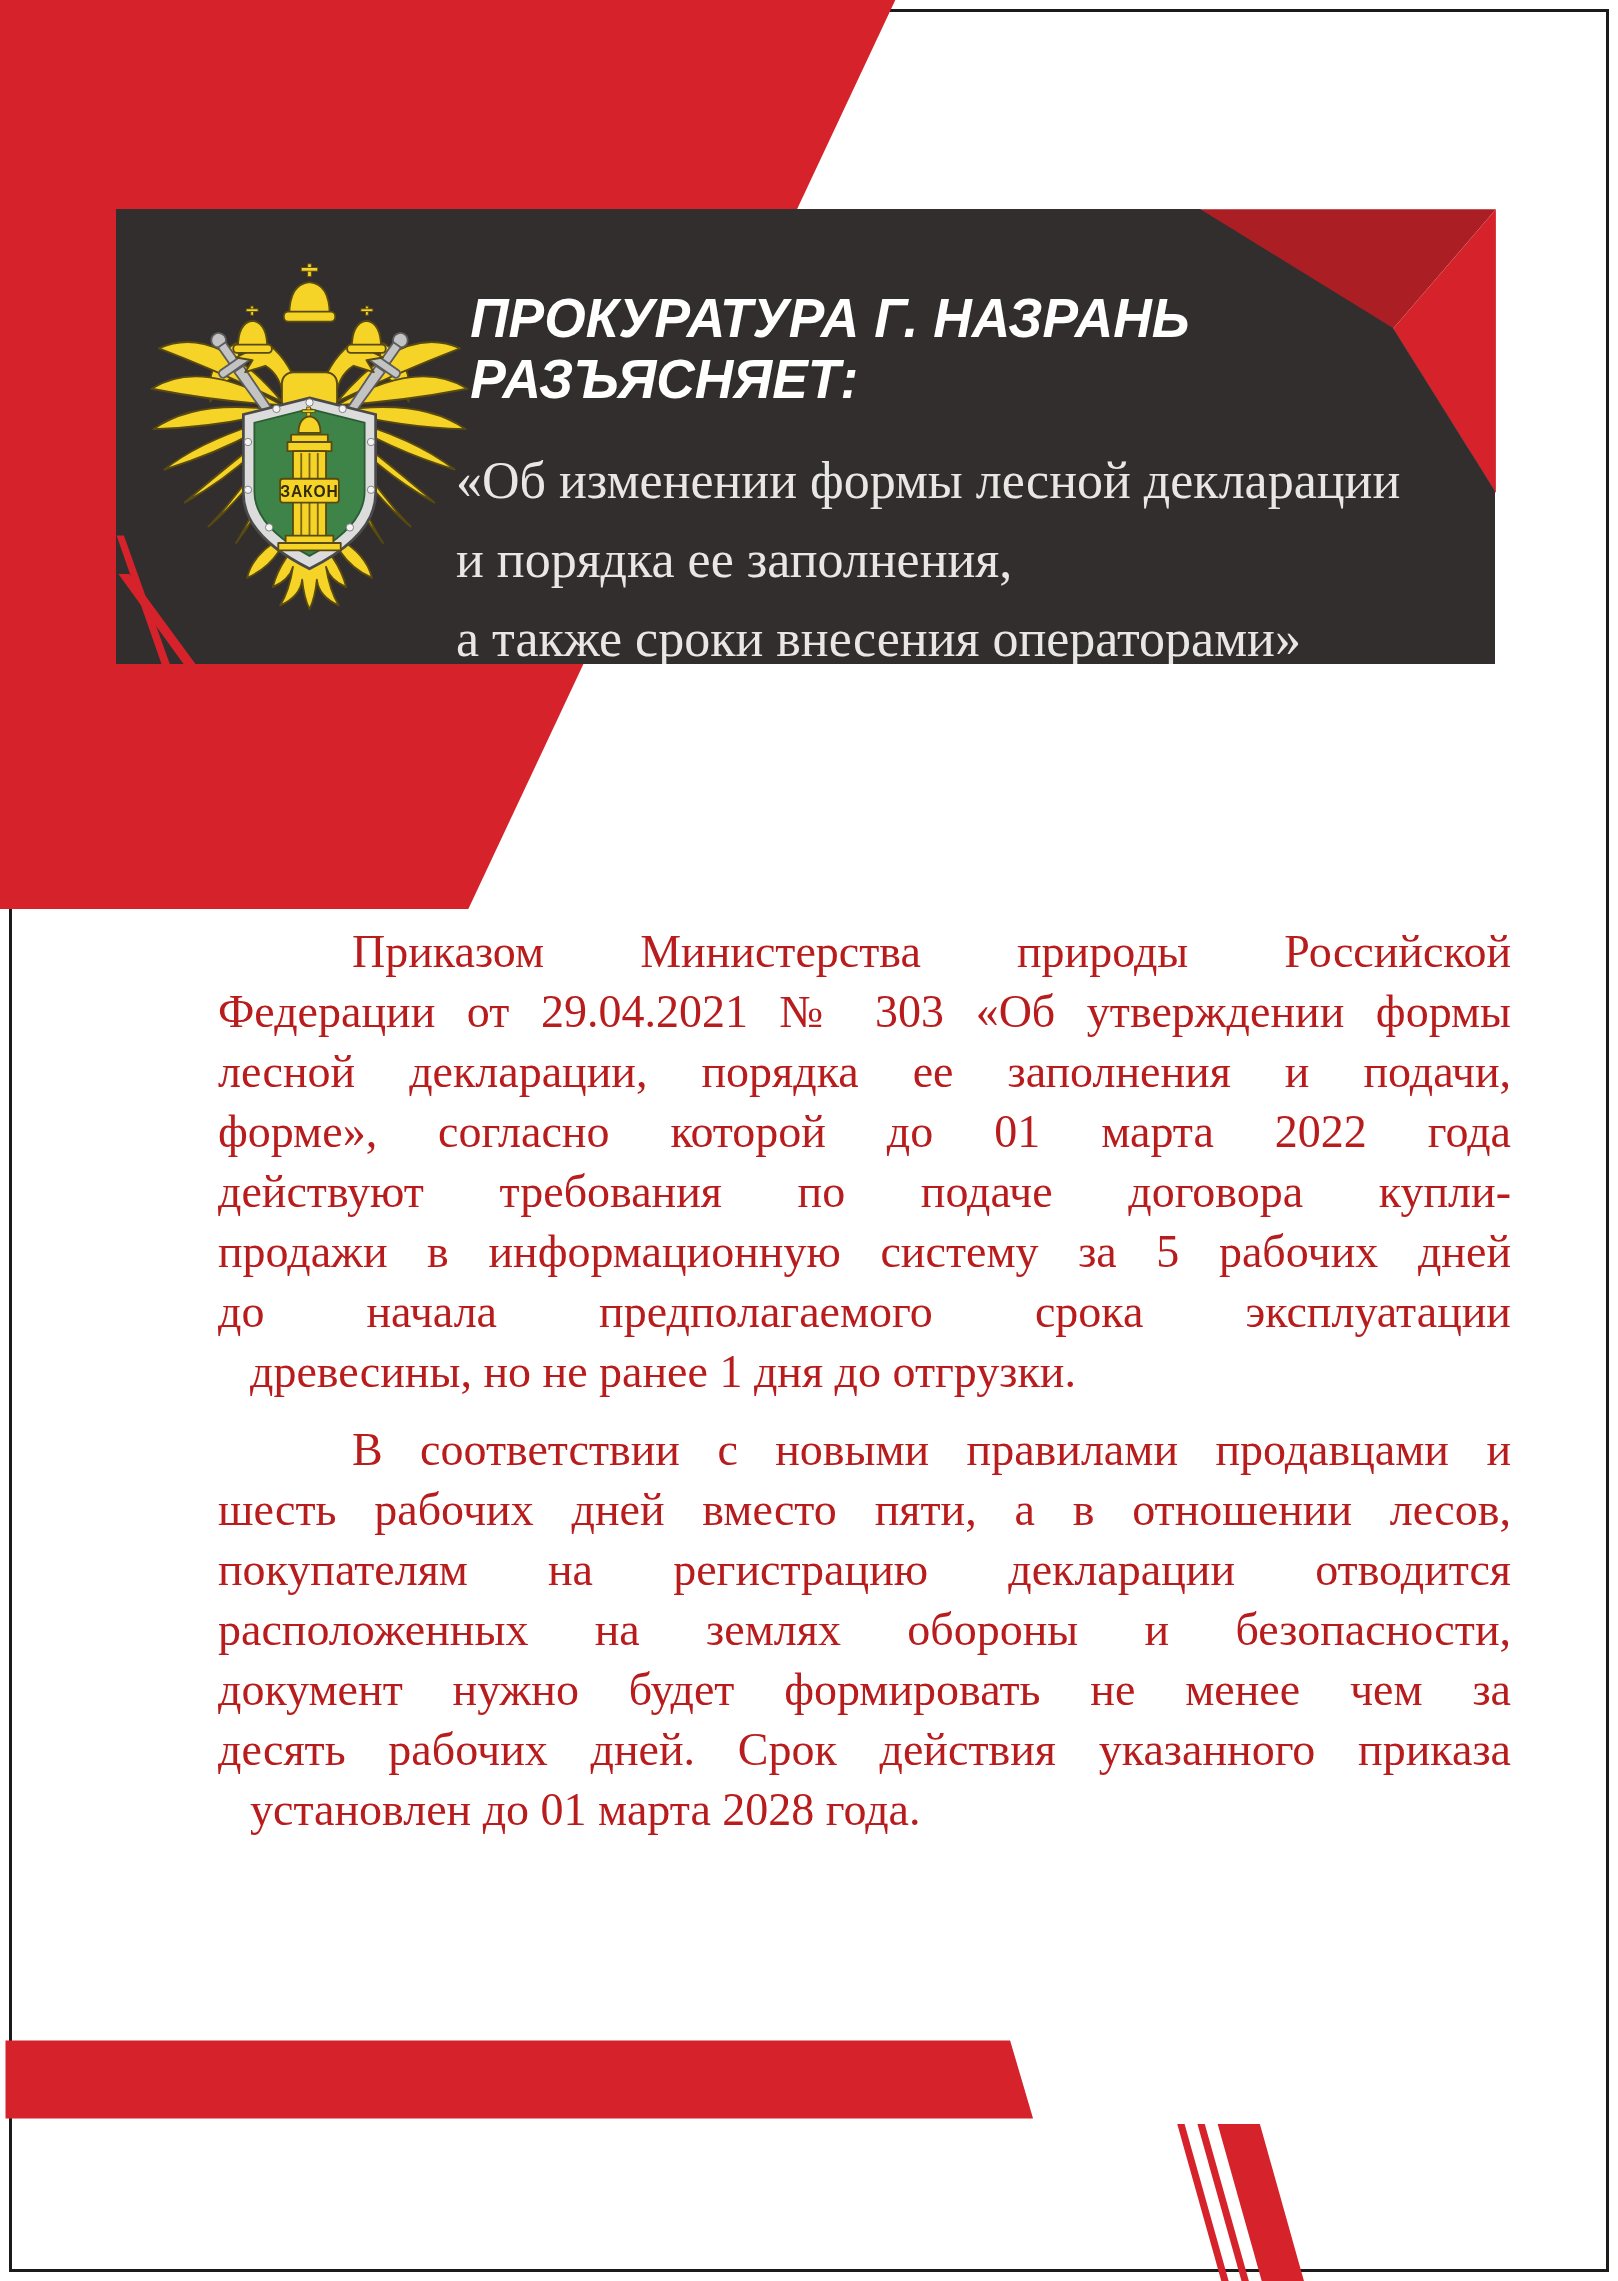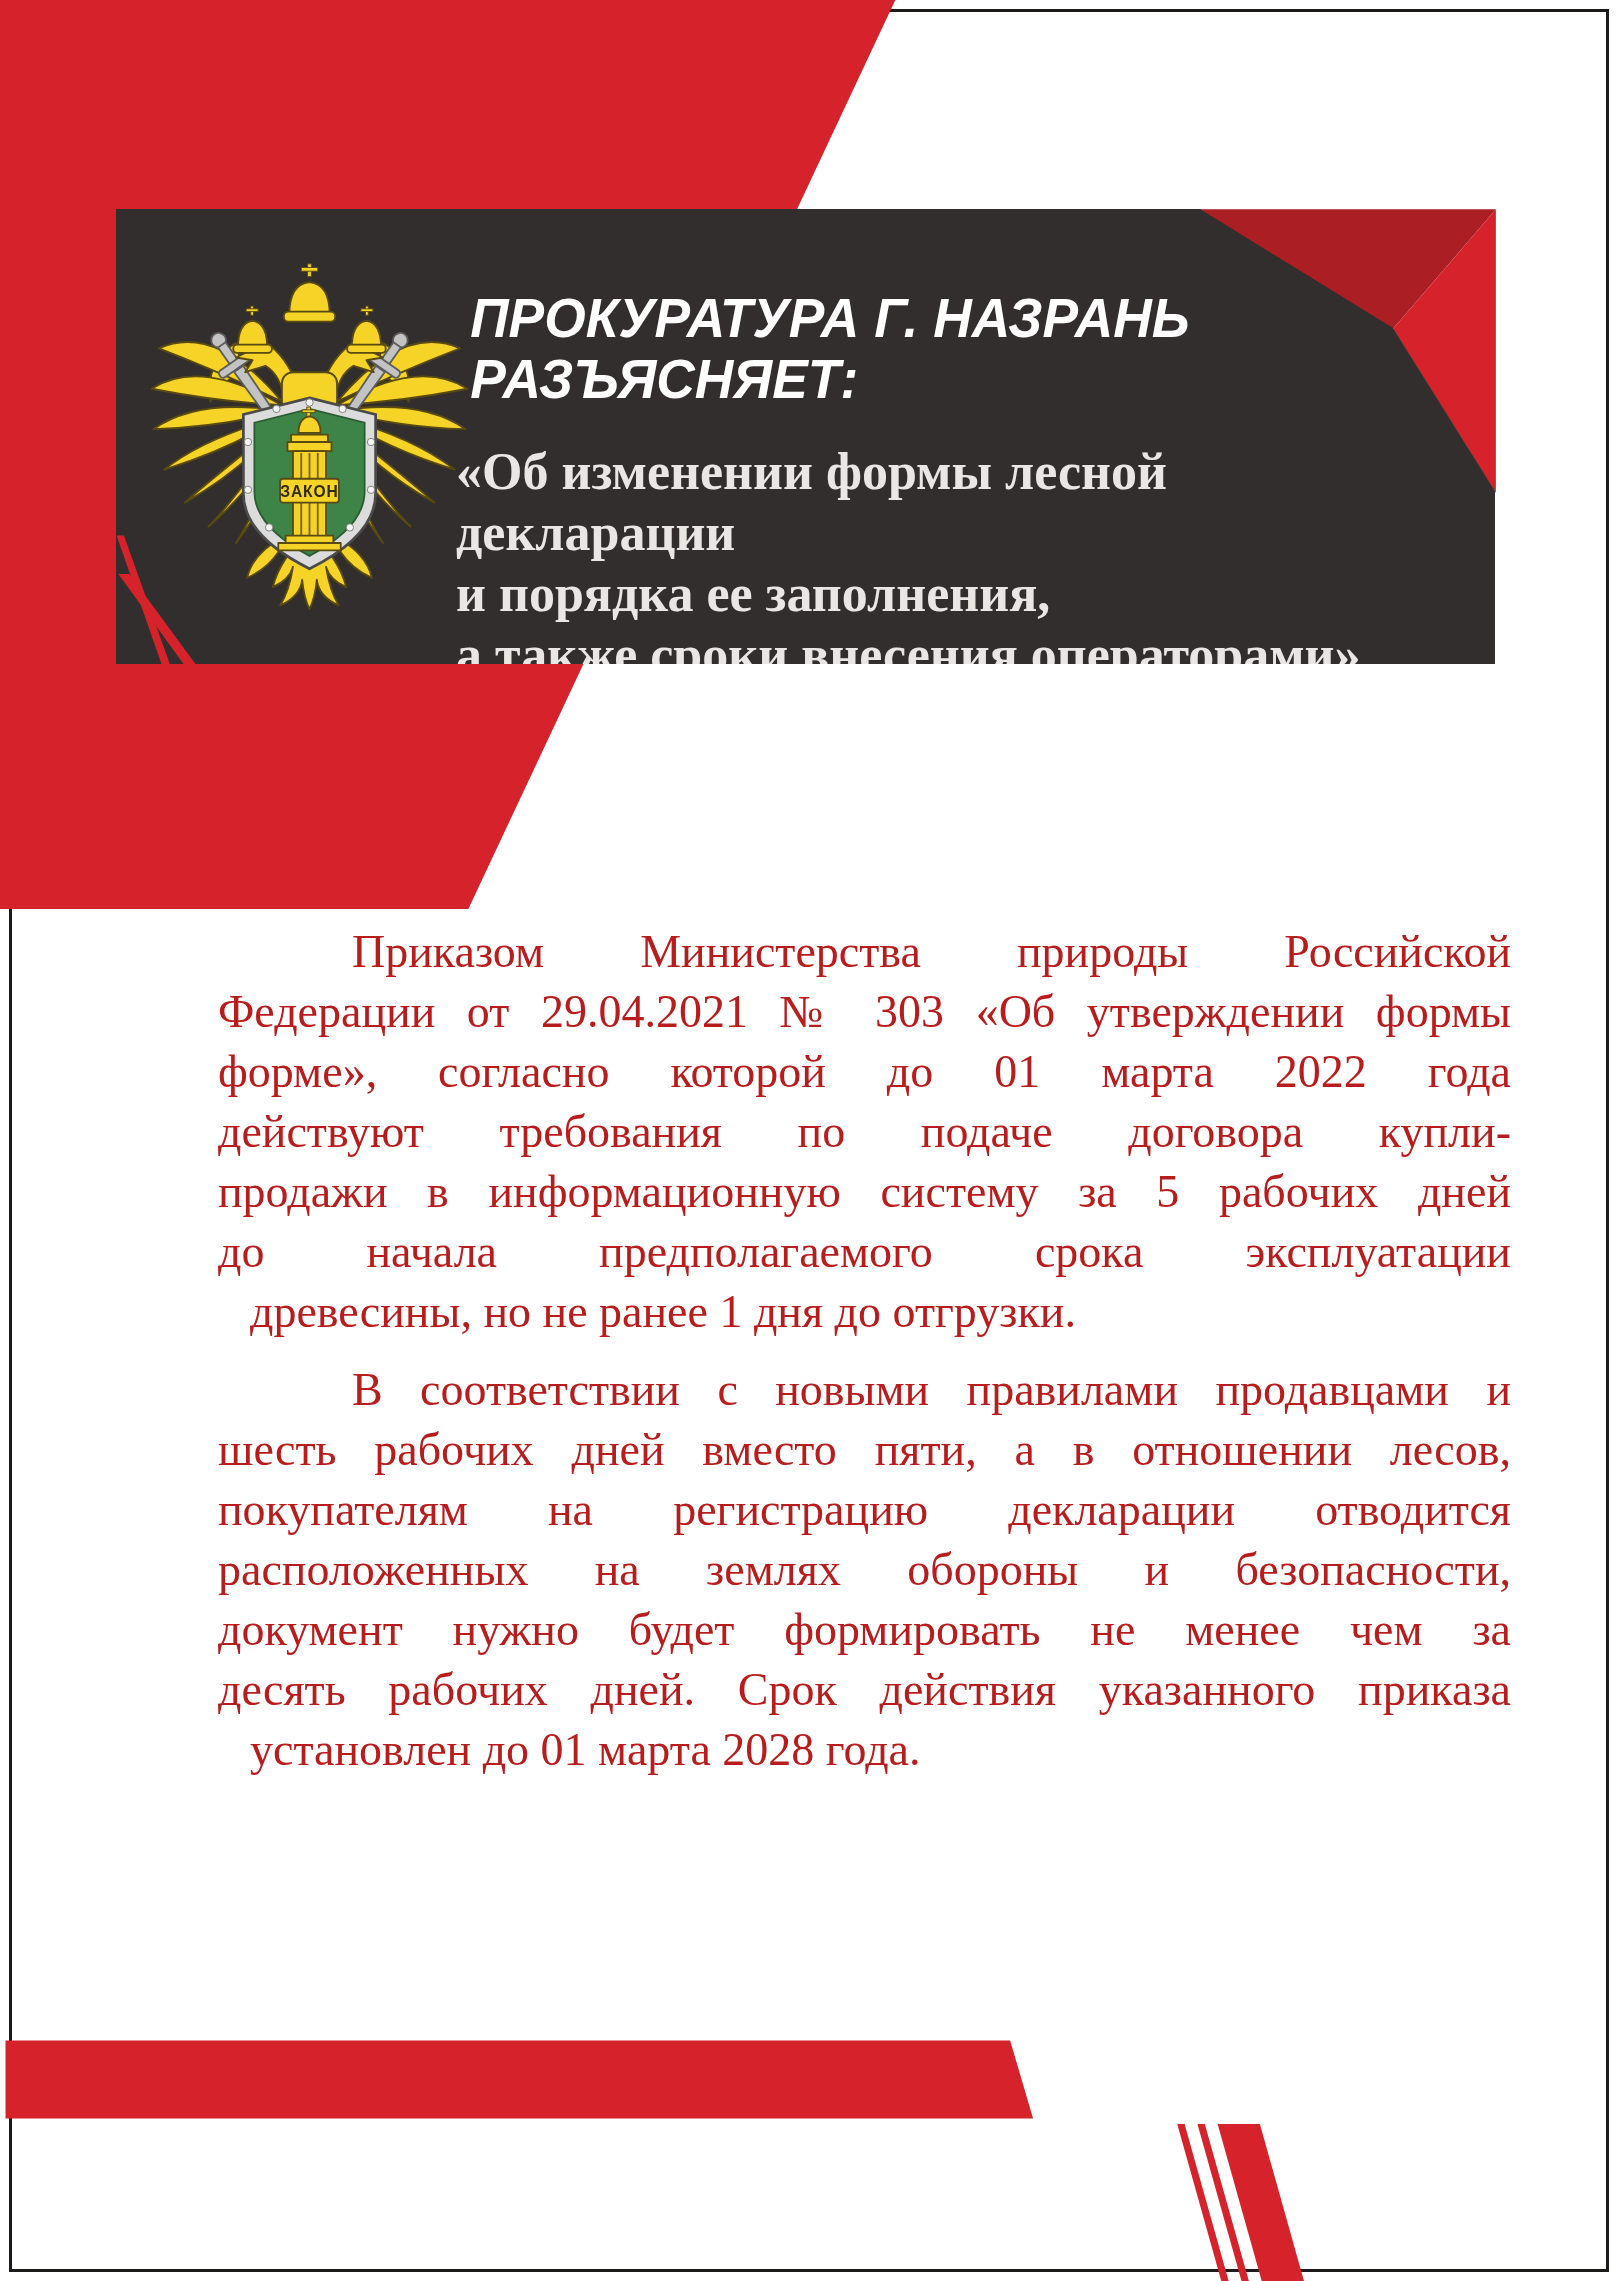--- a/index.html
+++ b/index.html
@@ -34,22 +34,22 @@
     font-family:"Liberation Sans", sans-serif;
     font-weight:700;font-style:italic;
     font-size:55px;line-height:61px;
     letter-spacing:0px;
     transform:scaleX(.97);transform-origin:center top;
     color:#ffffff;
   }
   .subtitle{
     margin-top:31px;
     font-family:"Liberation Serif", serif;
-    font-weight:700;
-    font-size:52px;line-height:61px;
+    font-weight:400;
+    font-size:52px;line-height:79px;
     color:#e9e7e3;
   }
   
   .bodytext{
     position:absolute;left:218px;top:922px;width:1293px;
     font-size:46px;line-height:60px;color:#b91c1c;
   }
   .bodytext .ln{text-align:justify;text-align-last:justify;}
   .bodytext .ln.last{text-align-last:left;margin-left:32px;}
   .bodytext .ln.indent{padding-left:134px;}
@@ -182,20 +182,21 @@
         <div>и порядка ее заполнения,</div>
         <div>а также сроки внесения операторами»</div>
       </div>
     </div>
   </div>
 
   <div class="bodytext">
     <div class="p1">
       <div class="ln indent">Приказом Министерства природы Российской</div>
       <div class="ln">Федерации от 29.04.2021 № 303 «Об утверждении формы</div>
+      <div class="ln">лесной декларации, порядка ее заполнения и подачи,</div>
       <div class="ln">форме», согласно которой до 01 марта 2022 года</div>
       <div class="ln">действуют требования по подаче договора купли-</div>
       <div class="ln">продажи в информационную систему за 5 рабочих дней</div>
       <div class="ln">до начала предполагаемого срока эксплуатации</div>
       <div class="ln last">древесины, но не ранее 1 дня до отгрузки.</div>
     </div>
     <div class="p2">
       <div class="ln indent">В соответствии с новыми правилами продавцами и</div>
       <div class="ln">шесть рабочих дней вместо пяти, а в отношении лесов,</div>
       <div class="ln">покупателям на регистрацию декларации отводится</div>

